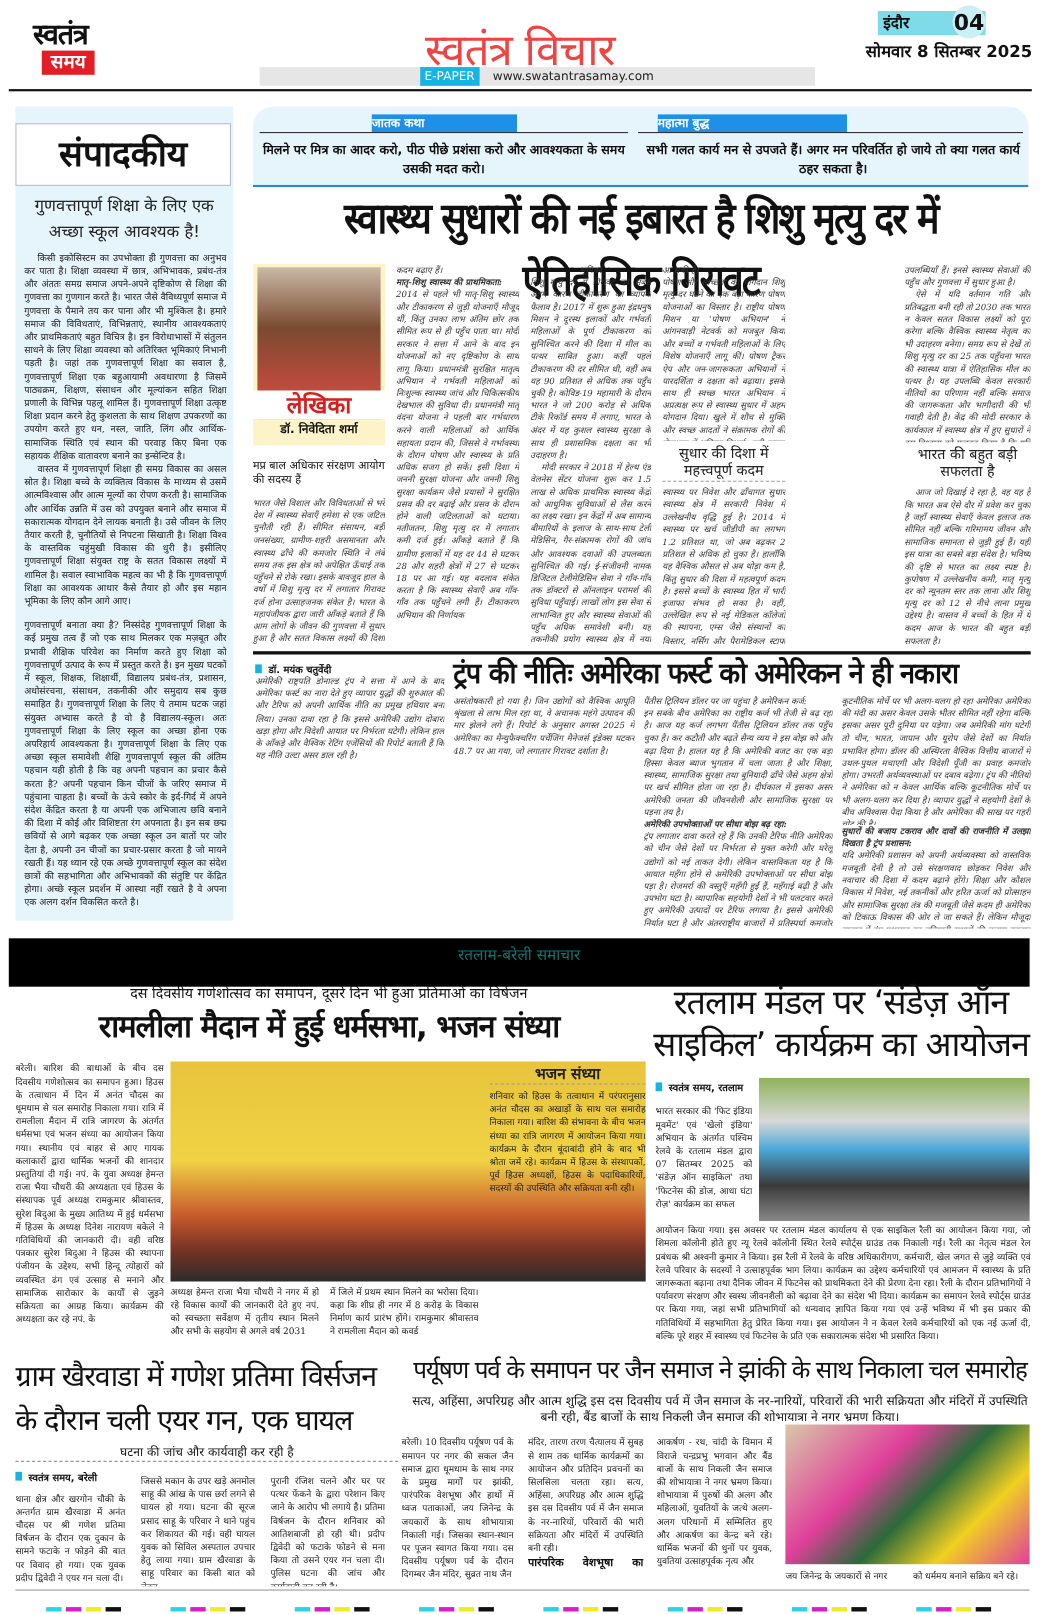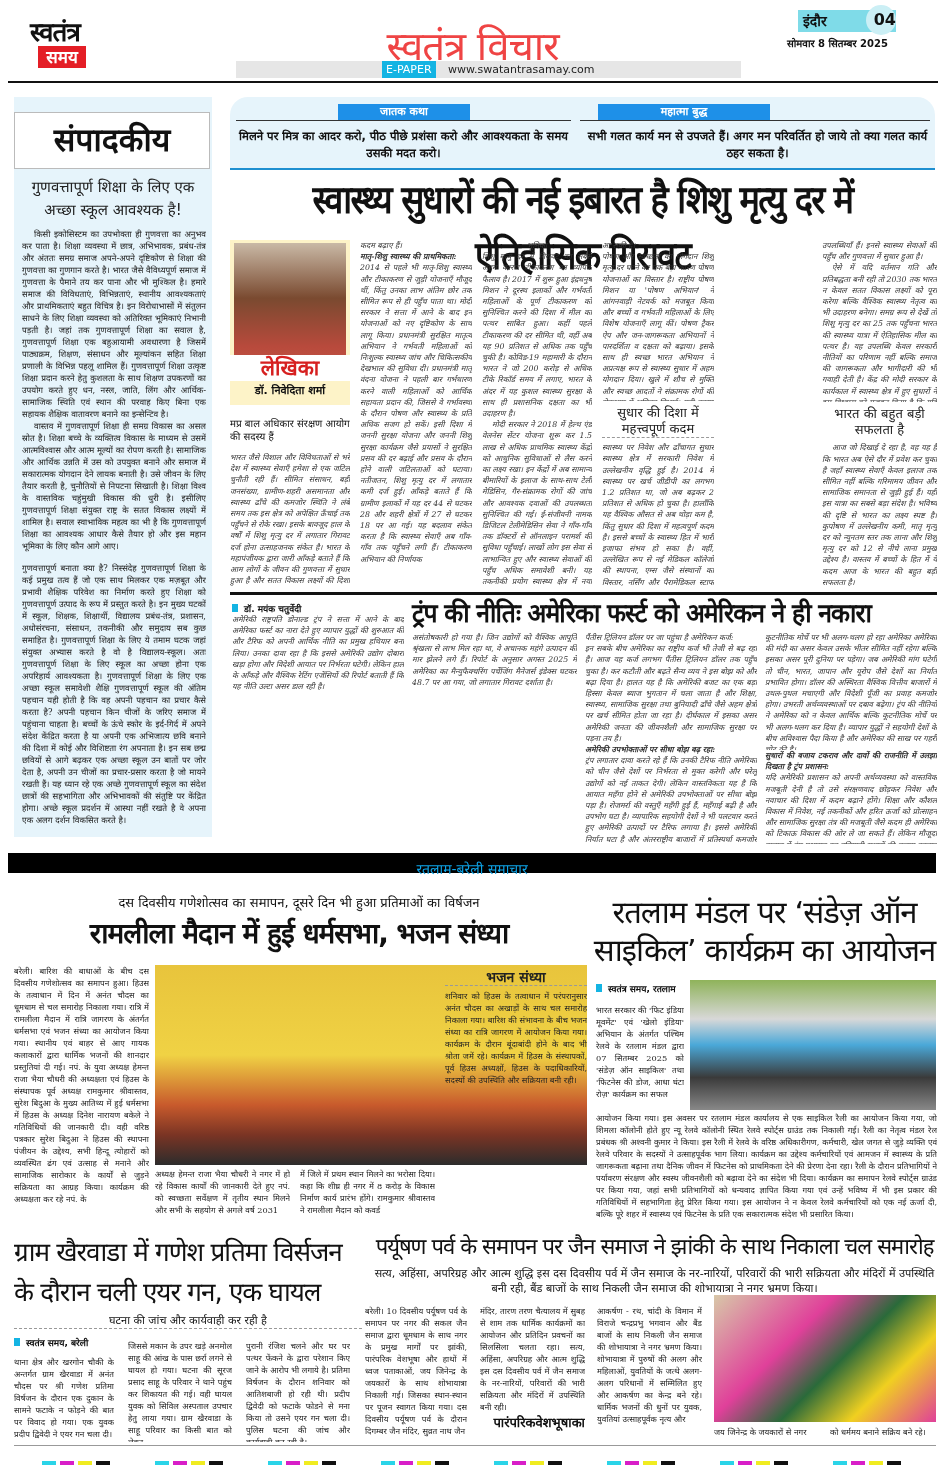--- a/index.html
+++ b/index.html
@@ -7,44 +7,44 @@
 .abs{position:absolute}
 .logo{left:30px;top:18px;width:60px;height:60px}
 .logo .l1{font-size:26px;font-weight:bold;color:#111;font-family:"DejaVu Serif",serif;line-height:28px;letter-spacing:-1px}
 .logo .l2{background:#e41e26;color:#fff;font-weight:bold;font-size:17px;text-align:center;width:48px;margin-left:8px;line-height:22px}
 .title{left:0;width:945px;top:24px;text-align:center;font-size:40px;color:#ef4444;font-family:"DejaVu Sans",sans-serif;line-height:44px;letter-spacing:-1px}
 .epaper-bar{left:236px;top:61px;width:505px;height:17px;background:#e6e6e6}
 .epaper-tag{left:382px;top:61px;height:17px;padding:0 4px;background:#14b4e3;color:#fff;font-size:11px;line-height:17px}
 .url{left:448px;top:61px;font-size:11px;line-height:17px;color:#222}
 .city{left:798px;top:10px;width:98px;height:22px;background:#7fdbe8}
 .city-txt{left:803px;top:11px;font-size:14px;line-height:20px;font-weight:bold}
-.pageno{left:866px;top:5px;width:30px;height:30px;border-radius:50%;background:#cbeff5;font-size:16px;font-weight:bold;text-align:right;line-height:30px}
-.date{left:787px;top:36px;font-size:10px;font-weight:bold}
+.pageno{left:866px;top:5px;width:30px;height:30px;border-radius:50%;background:#cbeff5;font-size:20px;font-weight:bold;text-align:center;line-height:30px}
+.date{left:787px;top:36px;font-size:15px;font-weight:bold}
 .rule{left:8px;top:81px;width:930px;height:2px;background:#111}
 .edit-col{left:14px;top:97px;width:198px;height:740px;background:#e6f4fb}
 .edit-head{left:14px;top:112px;width:196px;height:57px;background:#fff;border:1px solid #bbb;text-align:center;font-size:32px;font-weight:bold;line-height:55px;font-family:"DejaVu Sans",sans-serif}
 .edit-title{left:14px;top:176px;width:198px;text-align:center;font-size:15px;line-height:23px;color:#222}
 .bodytxt{font-family:"DejaVu Serif",serif;font-size:8.4px;line-height:12px;color:#222;text-align:justify}
 .italtxt{font-family:"DejaVu Serif",serif;font-size:7.8px;line-height:11.2px;color:#333;font-style:italic;text-align:justify}
 .quote-box{left:230px;top:97px;width:705px;height:73px;background:#e6f4fb;border-radius:18px 18px 0 0;border-bottom:2px solid #1e8fd0}
-.qtag{height:16px;background:#1e90e8;color:#fff;font-size:11px;font-weight:bold;text-align:center;line-height:16px}
+.qtag{height:16px;background:#1e90e8;color:#fff;font-size:11px;font-weight:bold;line-height:16px}
 .qline{height:1px;background:#333}
 .qtxt{font-size:11.5px;line-height:17px;text-align:center;font-weight:bold;color:#111}
 .headline1{left:230px;top:172px;width:705px;text-align:center;font-size:39px;font-weight:bold;line-height:56px;letter-spacing:-2px;font-family:"DejaVu Sans",sans-serif;transform:scaleX(0.88);transform-origin:center}
 .author-box{left:230px;top:240px;width:120px;height:165px;background:#fdf3c8}
 .photo{left:234px;top:243px;width:112px;height:138px;background:linear-gradient(180deg,#c9b9a6 0%,#7a4a30 40%,#b84a3c 75%,#c85a4a 100%)}
 .lekhika{left:230px;top:355px;width:120px;text-align:center;color:#d62020;font-size:21px;font-weight:bold;background:#fff;line-height:26px}
 .auth-name{left:230px;top:382px;width:120px;text-align:center;font-size:11px;font-weight:bold}
 .auth-desc{left:230px;top:417px;width:120px;text-align:left;font-size:10px;line-height:13px}
 .subhead{font-size:13px;line-height:16px;text-align:center;color:#222}
 .hr-thick{height:3px;background:#111}
 .trump-head{left:412px;top:596px;width:525px;font-size:26px;font-weight:bold;line-height:34px;letter-spacing:-1px;transform:scaleX(0.95);transform-origin:left}
 .byline{font-size:9px;font-weight:bold}
 .bullet{display:inline-block;width:6px;height:8px;background:#14b4e3;margin-right:6px}
-.section-bar{left:8px;top:853px;width:928px;height:20px;background:#000;color:#0ea5e9;text-align:center;font-size:14px;line-height:32px}
+.section-bar{left:8px;top:853px;width:928px;height:44px;background:#000;color:#0f766e;text-align:center;font-size:14px;line-height:32px}
 .kicker{left:14px;top:893px;width:570px;text-align:center;font-size:13px}
 .h-ramlila{left:14px;top:912px;width:570px;text-align:center;font-size:28px;font-weight:bold;line-height:44px;letter-spacing:-1px}
 .h-ratlam{left:592px;top:893px;width:345px;text-align:center;font-size:31px;line-height:38px;color:#111;letter-spacing:-1px}
 .img-ram{left:155px;top:965px;width:432px;height:200px;background:linear-gradient(180deg,#e8c43c 0%,#f0d244 45%,#c85a2c 70%,#7a3424 85%,#2c2c2c 100%)}
 .img-cyc{left:690px;top:980px;width:246px;height:130px;background:linear-gradient(180deg,#8fb35a 0%,#d8d8d8 30%,#4aa8d8 50%,#3a3a3a 75%,#888 100%)}
 .img-jain{left:714px;top:1330px;width:222px;height:110px;background:linear-gradient(135deg,#d8c8a8 0%,#e0409a 35%,#2a6a3a 55%,#f0d020 75%,#e0409a 100%)}
 .h-khair{left:14px;top:1232px;width:348px;font-size:26px;line-height:40px;letter-spacing:-1px}
 .h-jain{left:372px;top:1232px;width:565px;text-align:center;font-size:22px;line-height:30px;letter-spacing:-1px}
 .jain-sub{left:372px;top:1266px;width:565px;text-align:center;font-size:11px;line-height:15px}
 .cmyk{height:4px;width:14px;display:inline-block;margin-right:4px}
@@ -157,21 +157,21 @@
 <div class="abs byline" style="left:14px;top:1336px"><span class="bullet"></span><span>स्वतंत्र समय, बरेली</span></div>
 <div class="abs bodytxt" style="left:14px;top:1356px;width:100px;height:86px;overflow:hidden;font-size:8.2px">थाना क्षेत्र और खरगोन चौकी के अन्तर्गत ग्राम खैरवाडा में अनंत चौदस पर श्री गणेश प्रतिमा विर्षजन के दौरान एक दुकान के सामने फटाके न फोड़ने की बात पर विवाद हो गया। एक युवक प्रदीप द्विवेदी ने एयर गन चला दी।</div>
 <div class="abs bodytxt" style="left:128px;top:1340px;width:104px;height:102px;overflow:hidden;font-size:8.2px">जिससे मकान के उपर खड़े अनमोल साहू की आंख के पास छर्रा लगने से घायल हो गया। घटना की सूरज प्रसाद साहू के परिवार ने थाने पहुंच कर शिकायत की गई। वही घायल युवक को सिविल अस्पताल उपचार हेतु लाया गया। ग्राम खैरवाडा के साहू परिवार का किसी बात को लेकर</div>
 <div class="abs bodytxt" style="left:246px;top:1340px;width:104px;height:102px;overflow:hidden;font-size:8.2px">पुरानी रंजिश चलने और घर पर पत्थर फेंकने के द्वारा परेशान किए जाने के आरोप भी लगाये है। प्रतिमा विर्षजन के दौरान शनिवार को आतिशबाजी हो रही थी। प्रदीप द्विवेदी को फटाके फोडने से मना किया तो उसने एयर गन चला दी। पुलिस घटना की जांच और कार्यवाही कर रही है।</div>
 
 <div class="abs h-jain">पर्यूषण पर्व के समापन पर जैन समाज ने झांकी के साथ निकाला चल समारोह</div>
 <div class="abs jain-sub">सत्य, अहिंसा, अपरिग्रह और आत्म शुद्धि इस दस दिवसीय पर्व में जैन समाज के नर-नारियों, परिवारों की भारी सक्रियता और मंदिरों में उपस्थिति बनी रही, बैंड बाजों के साथ निकली जैन समाज की शोभायात्रा ने नगर भ्रमण किया।</div>
 <div class="abs bodytxt" style="left:365px;top:1305px;width:102px;height:138px;overflow:hidden;font-size:8.2px">बरेली। 10 दिवसीय पर्यूषण पर्व के समापन पर नगर की सकल जैन समाज द्वारा धूमधाम के साथ नगर के प्रमुख मार्गों पर झांकी, पारंपरिक वेशभूषा और हाथों में ध्वज पताकाओं, जय जिनेन्द्र के जयकारों के साथ शोभायात्रा निकाली गई। जिसका स्थान-स्थान पर पूजन स्वागत किया गया। दस दिवसीय पर्यूषण पर्व के दौरान दिगम्बर जैन मंदिर, सुव्रत नाथ जैन</div>
 <div class="abs" style="left:480px;top:1305px;width:105px;height:138px;overflow:hidden">
   <div class="bodytxt" style="font-size:8.2px">मंदिर, तारण तरण चैत्यालय में सुबह से शाम तक धार्मिक कार्यक्रमों का आयोजन और प्रतिदिन प्रवचनों का सिलसिला चलता रहा। सत्य, अहिंसा, अपरिग्रह और आत्म शुद्धि इस दस दिवसीय पर्व में जैन समाज के नर-नारियों, परिवारों की भारी सक्रियता और मंदिरों में उपस्थिति बनी रही।</div>
-  <div style="display:flex;justify-content:flex-end;font-size:13px;font-weight:bold;font-family:'DejaVu Serif',serif">
+  <div style="display:flex;justify-content:space-between;font-size:10px;font-weight:bold;font-family:'DejaVu Serif',serif">
     <span>पारंपरिक</span>
     <span>वेशभूषा</span>
     <span>का</span>
   </div>
 </div>
 <div class="abs bodytxt" style="left:597px;top:1305px;width:105px;height:138px;overflow:hidden;font-size:8.2px">आकर्षण - रथ, चांदी के विमान में विराजे चन्द्रप्रभु भगवान और बैंड बाजों के साथ निकली जैन समाज की शोभायात्रा ने नगर भ्रमण किया। शोभायात्रा में पुरुषों की अलग और महिलाओं, युवतियों के जत्थे अलग-अलग परिधानों में सम्मिलित हुए और आकर्षण का केन्द्र बने रहे। धार्मिक भजनों की धुनों पर युवक, युवतियां उत्साहपूर्वक नृत्य और</div>
 <div class="abs img-jain" style="top:1295px;height:127px" title="शोभायात्रा में महिलाओं का चित्र"></div>
 <div class="abs bodytxt" style="left:714px;top:1426px;width:110px;font-size:8.2px;text-align:left">जय जिनेन्द्र के जयकारों से नगर</div>
 <div class="abs bodytxt" style="left:830px;top:1426px;width:110px;font-size:8.2px;text-align:left">को धर्ममय बनाने सक्रिय बने रहे।</div>
 

